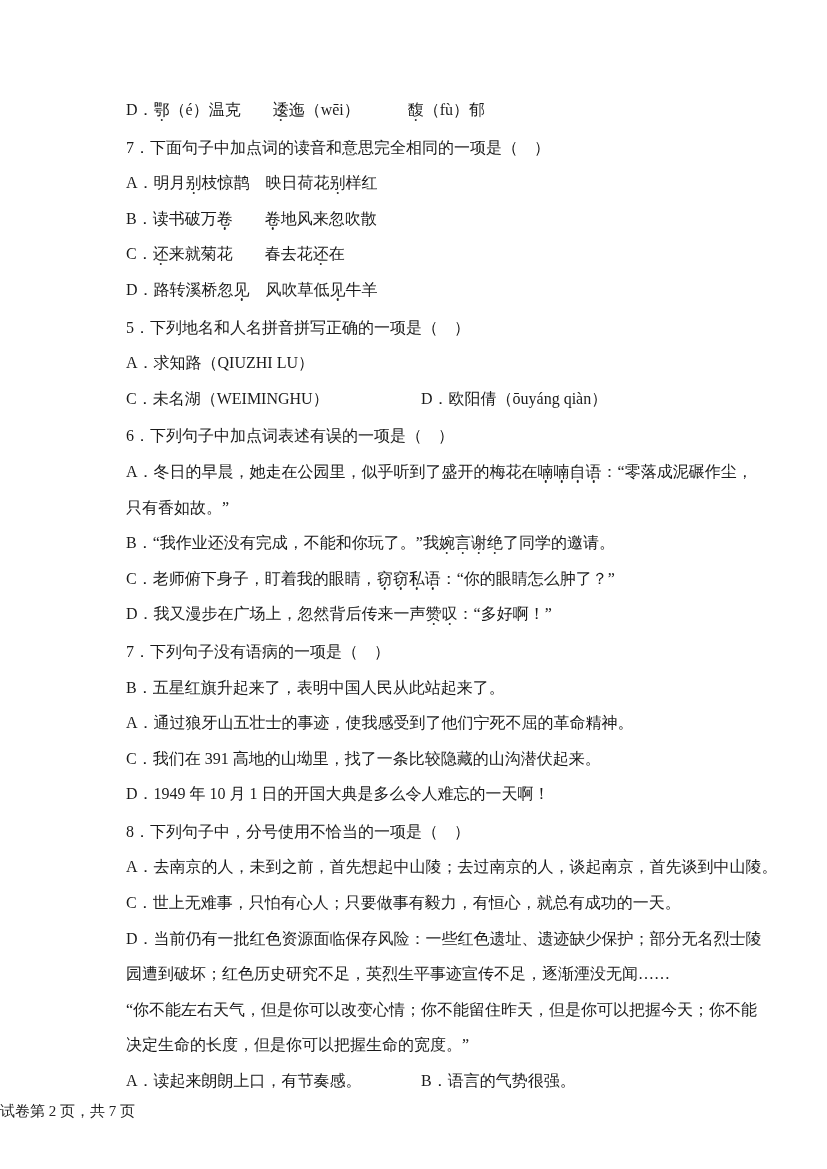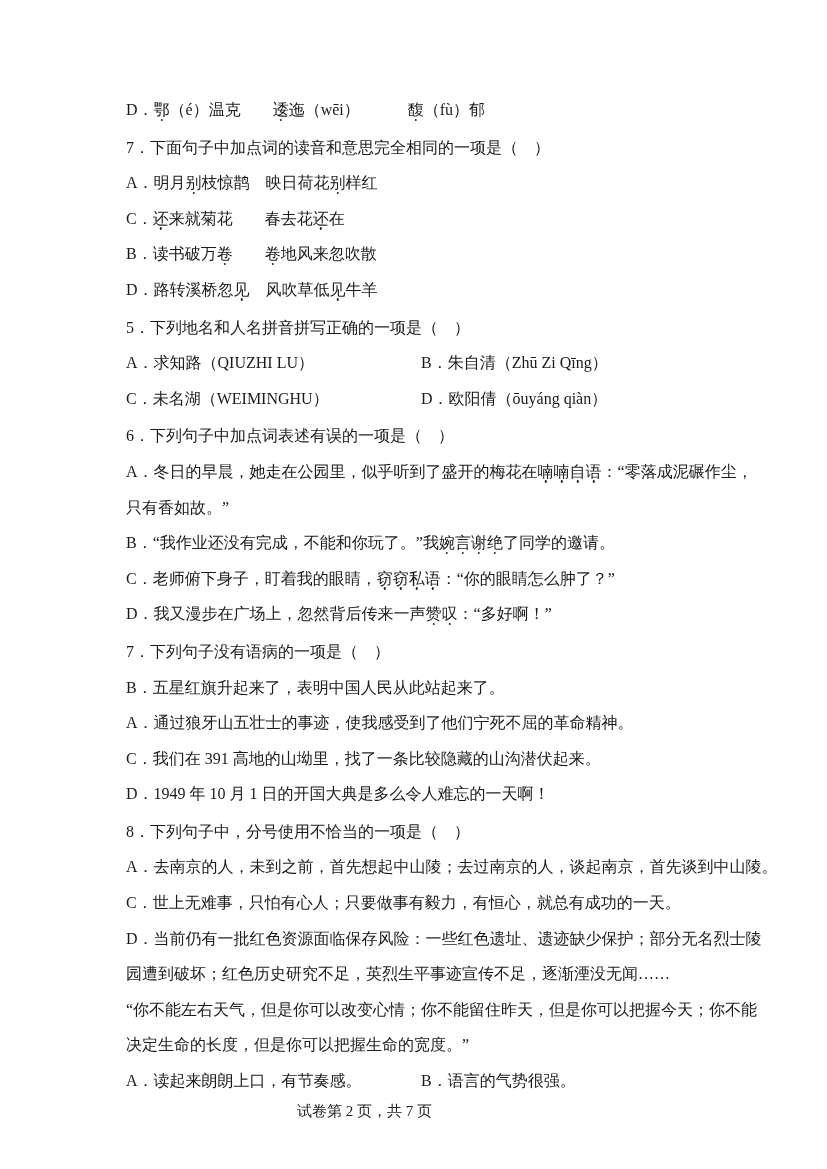--- a/index.html
+++ b/index.html
@@ -15,38 +15,37 @@
   p.stem{margin-top:6px}
   p.twocol{display:flex}
   .col-l{display:inline-block;width:295px;flex:0 0 295px}
   .col-r{display:inline-block}
   .em{position:relative}
   .em::after{
     content:"";position:absolute;left:50%;bottom:-3px;transform:translateX(-50%);
     width:2.5px;height:2.5px;border-radius:50%;background:#222;
   }
   #footer{
-    position:absolute;top:1100px;left:0;width:729px;text-align:center;
+    position:absolute;top:1100px;left:0;width:729px;
     font-size:15px;line-height:22px;color:#222;
   }
 </style>
 </head>
 <body>
 
 <div id="doc">
     <p class="line option"><span>D．</span><span class="em">鄂</span><span>（é）温克　　</span><span class="em">逶</span><span>迤（wēi）　　　</span><span class="em">馥</span><span>（fù）郁</span></p>
     <p class="line stem"><span>7．下面句子中加点词的读音和意思完全相同的一项是（　）</span></p>
     <p class="line option"><span>A．明月</span><span class="em">别</span><span>枝惊鹊　映日荷花</span><span class="em">别</span><span>样红</span></p>
+    <p class="line option"><span>B．读书破万</span><span class="em">卷</span><span>　　</span><span class="em">卷</span><span>地风来忽吹散</span></p>
     <p class="line option"><span>C．</span><span class="em">还</span><span>来就菊花　　春去花</span><span class="em">还</span><span>在</span></p>
-    <p class="line option"><span>B．读书破万</span><span class="em">卷</span><span>　　</span><span class="em">卷</span><span>地风来忽吹散</span></p>
     <p class="line option"><span>D．路转溪桥忽</span><span class="em">见</span><span>　风吹草低</span><span class="em">见</span><span>牛羊</span></p>
     <p class="line stem"><span>5．下列地名和人名拼音拼写正确的一项是（　）</span></p>
     <p class="line twocol">
       <span class="col-l"><span>A．求知路（QIUZHI LU）</span></span>
-      <span class="col-r"><span>B．朱自清（Zhū Zi Qīng）</span></span>
     </p>
     <p class="line twocol">
       <span class="col-l"><span>C．未名湖（WEIMINGHU）</span></span>
       <span class="col-r"><span>D．欧阳倩（ōuyáng qiàn）</span></span>
     </p>
     <p class="line stem"><span>6．下列句子中加点词表述有误的一项是（　）</span></p>
     <p class="line option"><span>A．冬日的早晨，她走在公园里，似乎听到了盛开的梅花在</span><span class="em">喃</span><span class="em">喃</span><span class="em">自</span><span class="em">语</span><span>：“零落成泥碾作尘，</span></p>
     <p class="line option"><span>只有香如故。”</span></p>
     <p class="line option"><span>B．“我作业还没有完成，不能和你玩了。”我</span><span class="em">婉</span><span class="em">言</span><span class="em">谢</span><span class="em">绝</span><span>了同学的邀请。</span></p>
     <p class="line option"><span>C．老师俯下身子，盯着我的眼睛，</span><span class="em">窃</span><span class="em">窃</span><span class="em">私</span><span class="em">语</span><span>：“你的眼睛怎么肿了？”</span></p>

